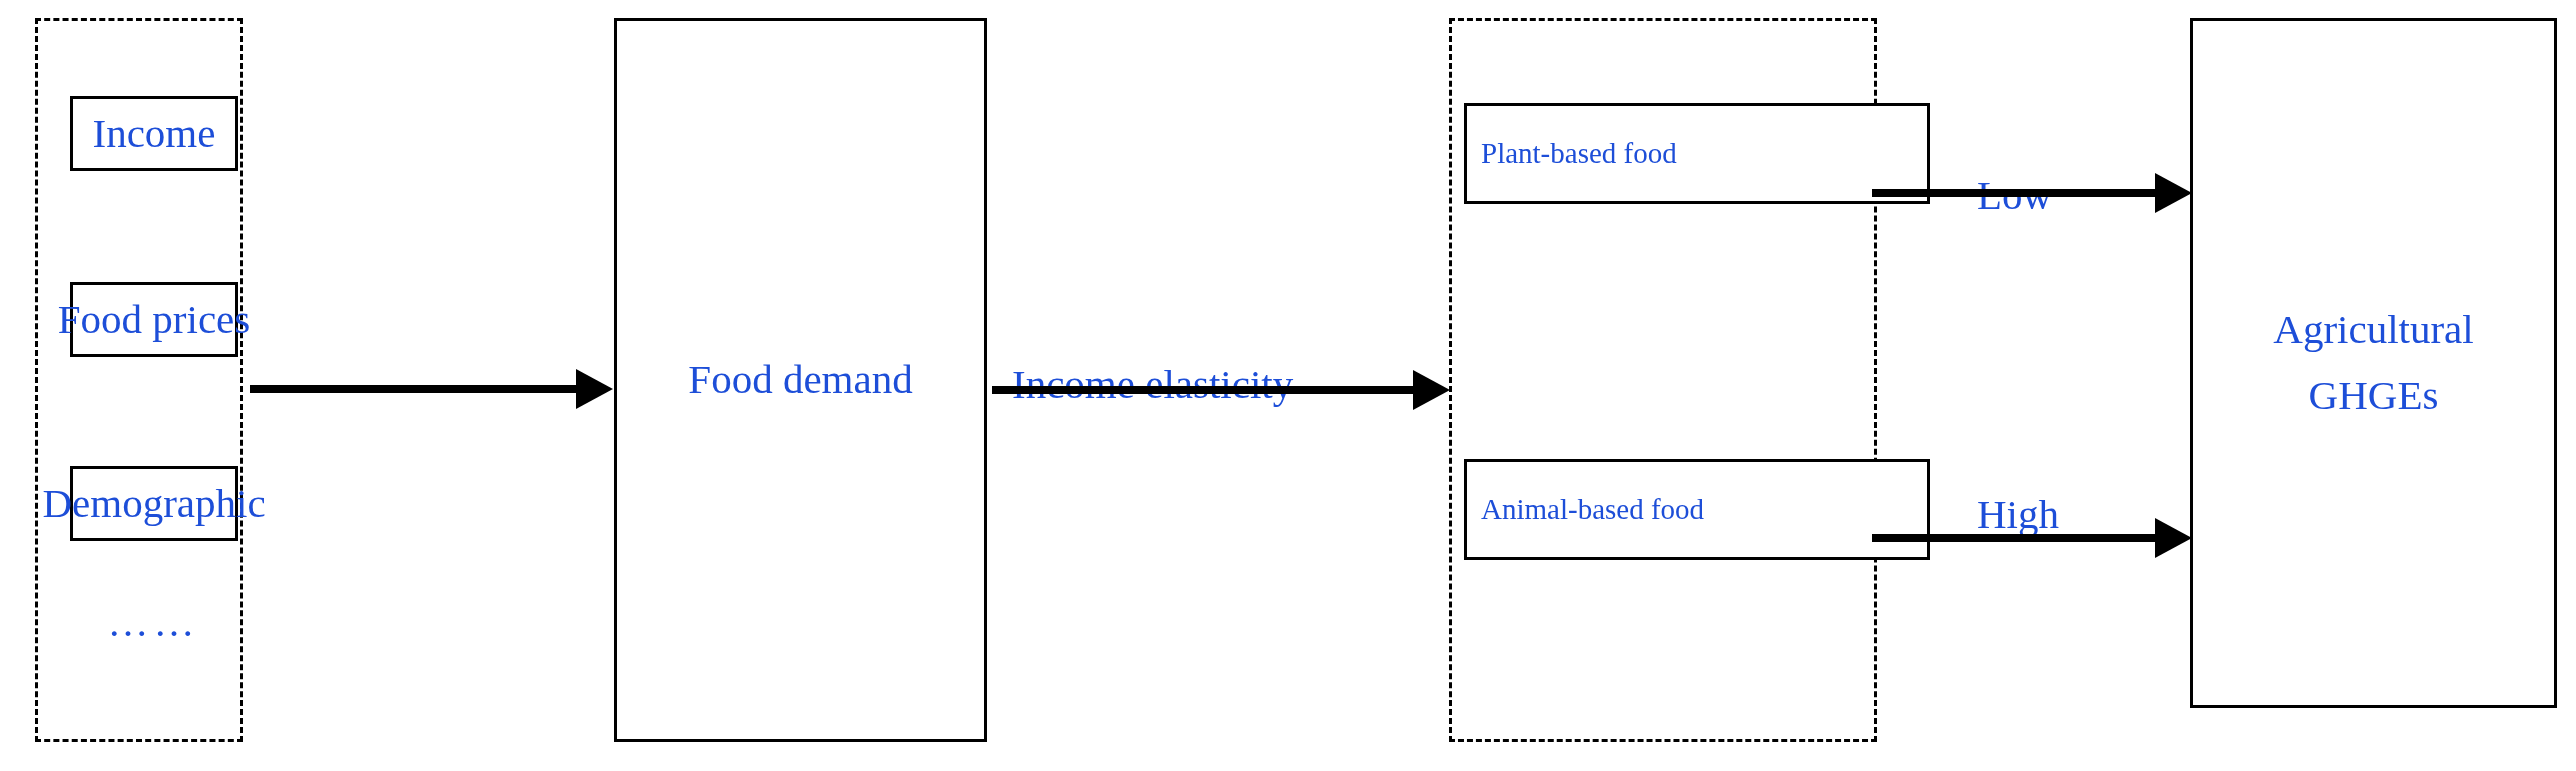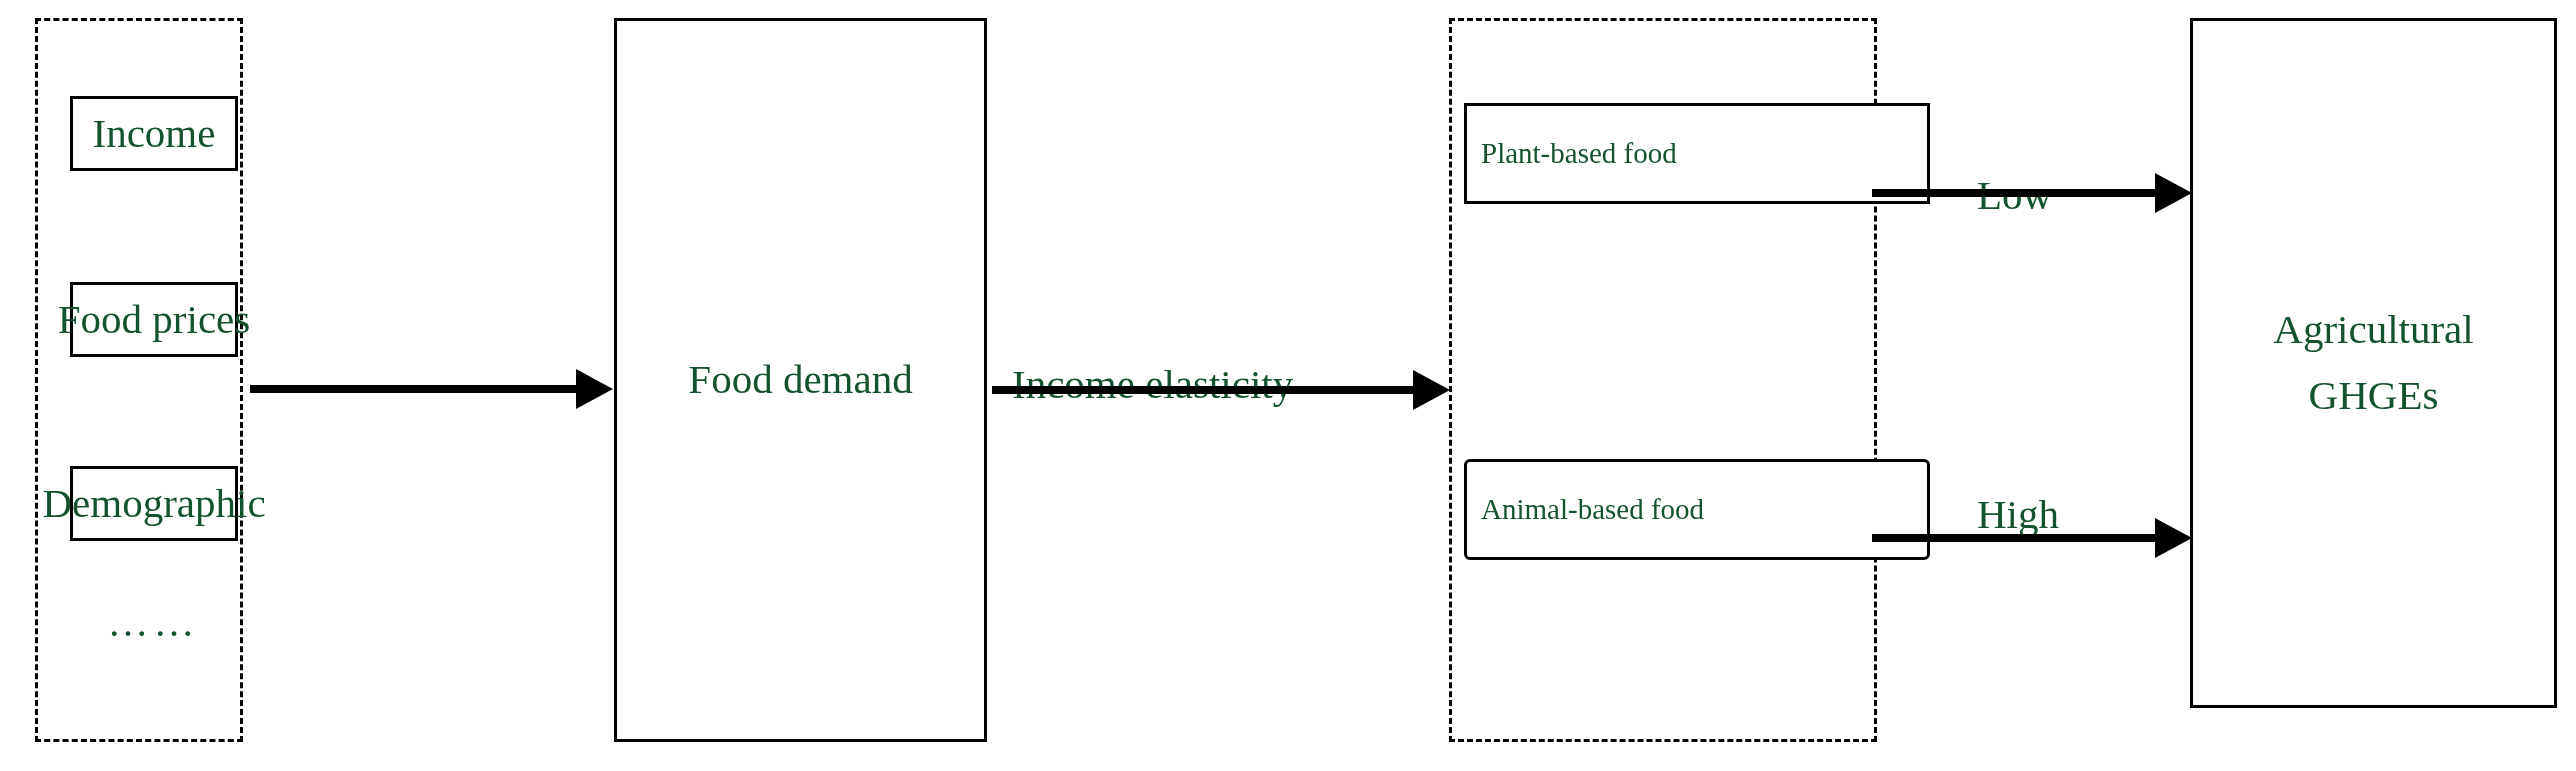--- a/index.html
+++ b/index.html
@@ -7,21 +7,21 @@
     margin: 0;
     padding: 0;
     background: #ffffff;
   }
   #canvas {
     position: relative;
     width: 2576px;
     height: 772px;
     background: #ffffff;
     font-family: "Liberation Serif", "DejaVu Serif", serif;
-    color: #14532d;
+    color: #1d4ed8;
     overflow: hidden;
   }
 
   
   .solid-box {
     position: absolute;
     box-sizing: border-box;
     border: 3.9px solid #000000;
     background: #ffffff;
     display: flex;
@@ -115,21 +115,21 @@
     <div class="head" style="left:421px;"></div>
   </div>
 
 
   <div class="dashed-group" style="left:1449px; top:18px; width:428px; height:724px;"></div>
 
   <div class="solid-box t-md" style="left:1464px; top:103px; width:466px; height:101px; justify-content:flex-start; padding-left:14px; overflow:visible;">
     <span>Plant-based food</span>
   </div>
 
-  <div class="solid-box t-md" style="left:1464px; top:459px; width:466px; height:101px; justify-content:flex-start; padding-left:14px; overflow:visible;border-radius:6px;">
+  <div class="solid-box t-md" style="left:1464px; top:459px; width:466px; height:101px; justify-content:flex-start; padding-left:14px; overflow:visible;">
     <span>Animal-based food</span>
   </div>
 
   <div class="label t-lg" style="left:1977px; top:130px;">Low</div>
 
   <div class="arrow" style="left:1872px; top:193px; width:320px;">
     <div class="shaft" style="width:283px;"></div>
     <div class="head" style="left:283px;"></div>
   </div>
 

